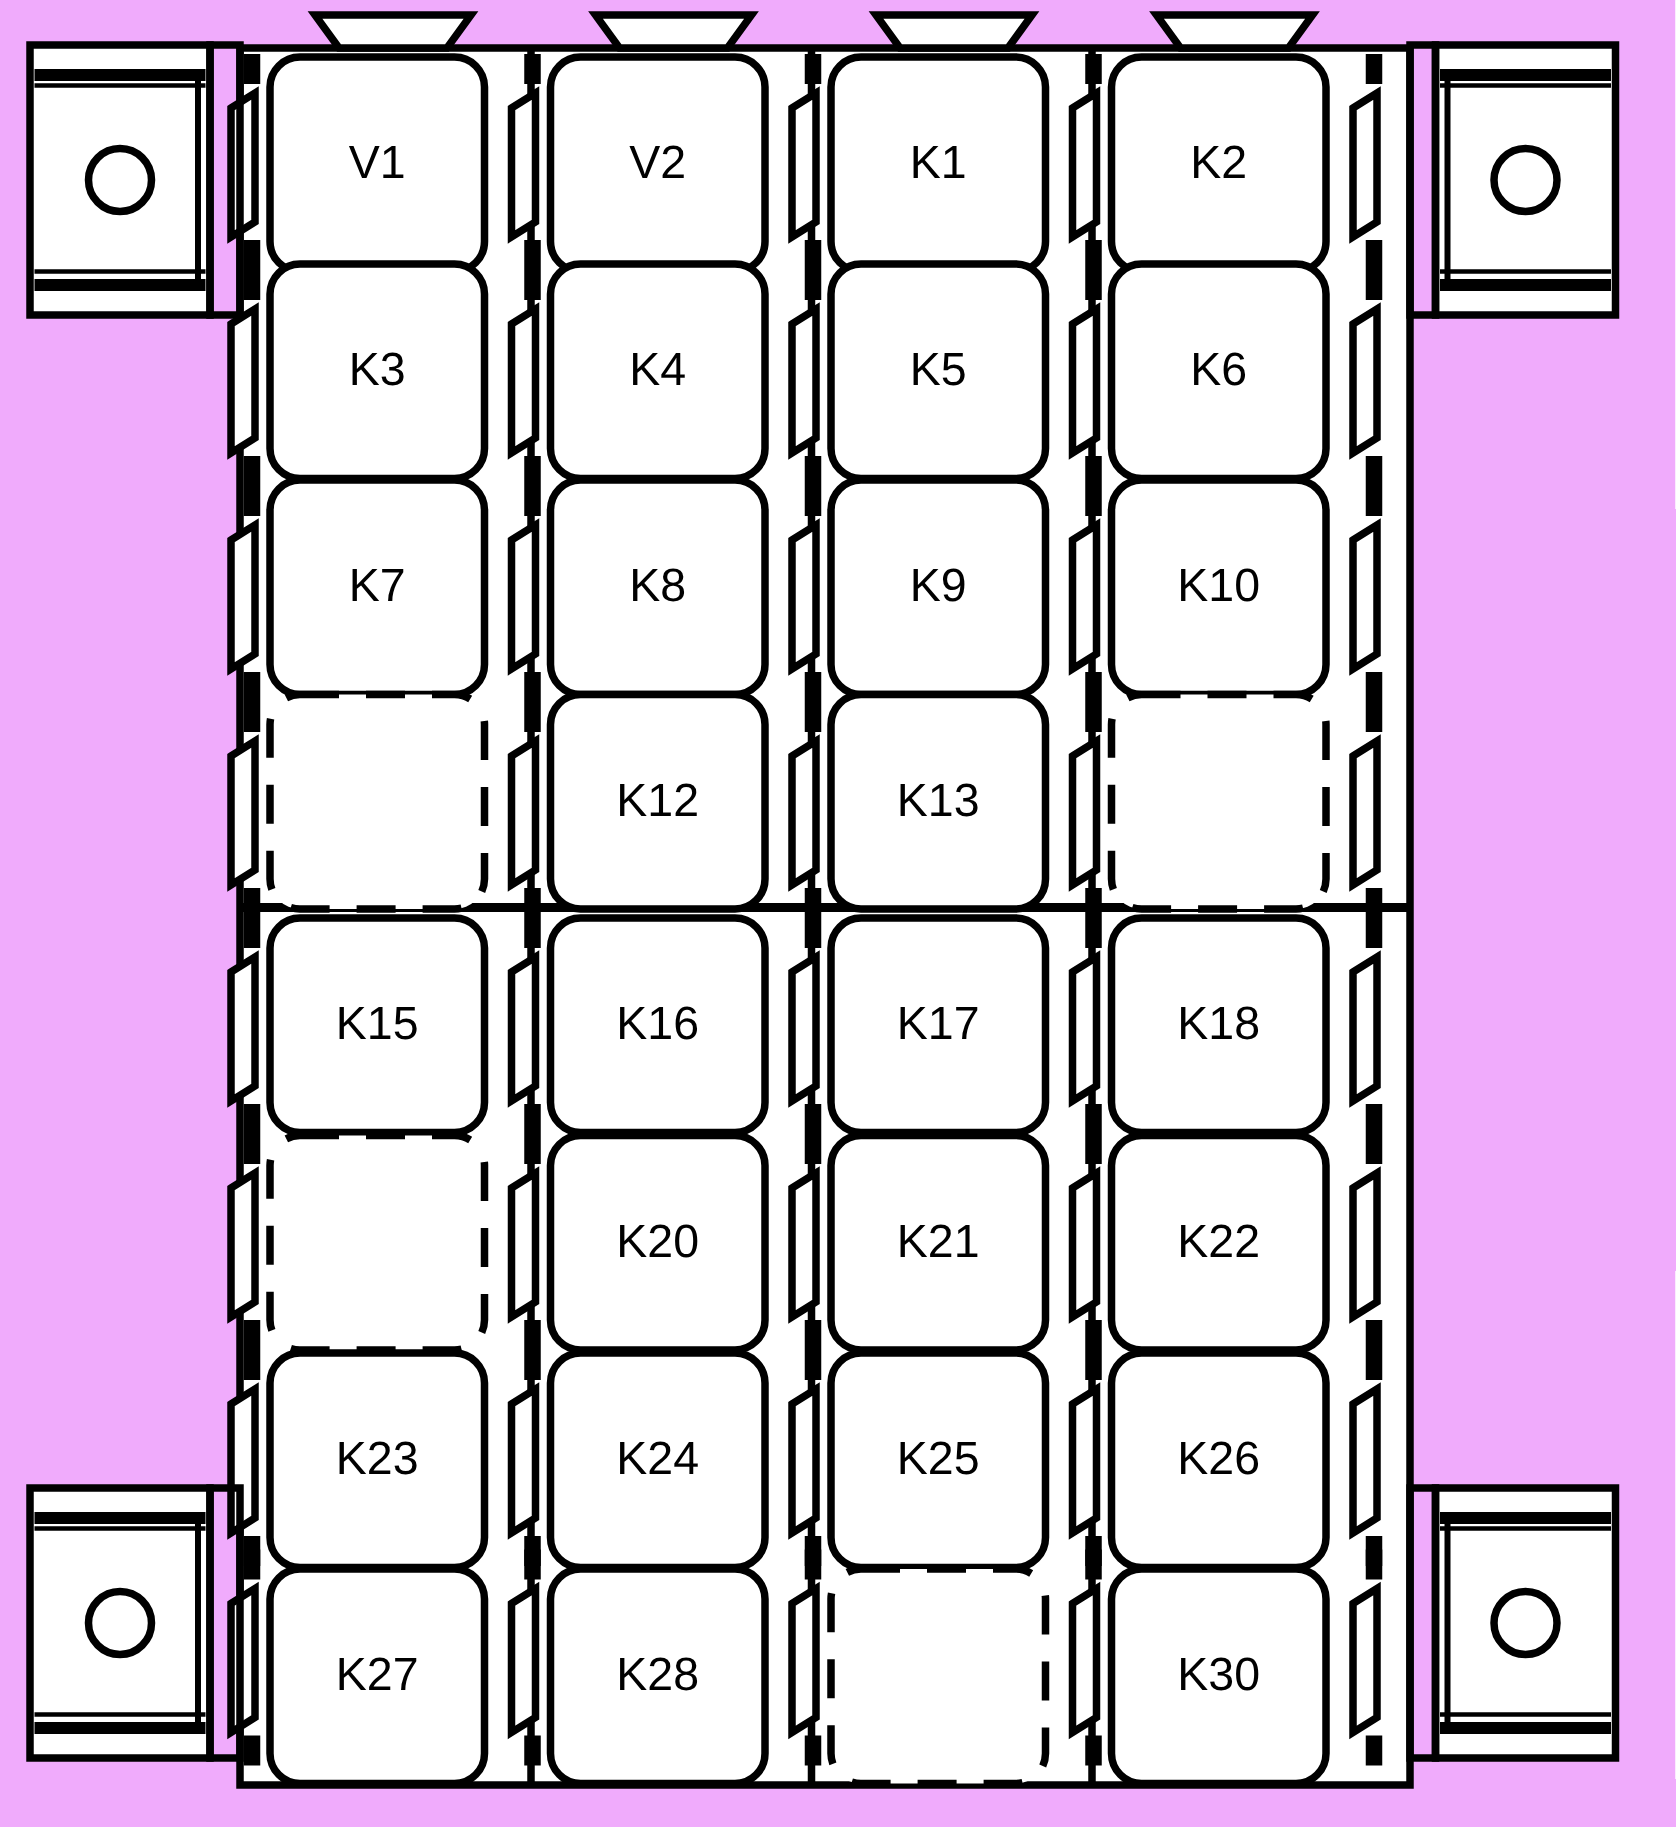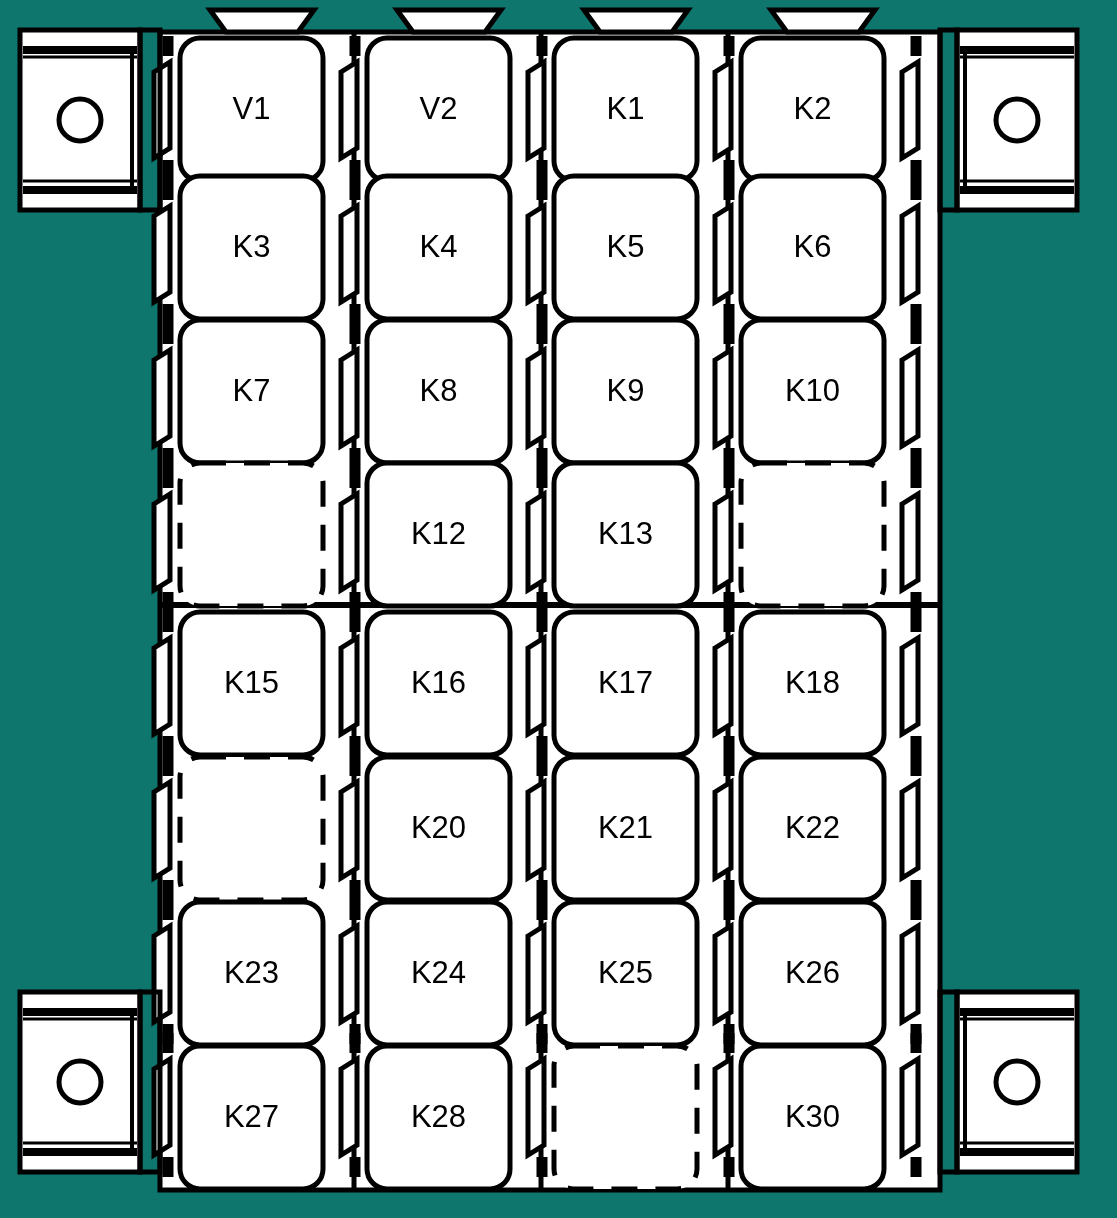--- a/index.html
+++ b/index.html
@@ -1,19 +1,19 @@
 <!DOCTYPE html>
 <html><head>
 <meta charset="utf-8">
 <title>Relay Box Layout</title>
 <style>
   html,body{margin:0;padding:0;background:#ffffff;}
   body{width:1117px;height:1218px;overflow:hidden;
        font-family:"Liberation Sans","DejaVu Sans",sans-serif;}
-  #stage{position:relative;width:1117px;height:1218px;background:#0f766e;text-align:right;}
+  #stage{position:relative;width:1117px;height:1218px;background:#f0abfc;text-align:right;}
   #stage svg{display:block;}
   text{font-family:"Liberation Sans","DejaVu Sans",sans-serif;
        font-size:31px;fill:#000;text-anchor:middle;dominant-baseline:middle;}
 </style>
 </head>
 <body>
 
 <div id="stage">
   <svg id="canvas" width="1117" height="1218" viewBox="0 0 1117 1218" xmlns="http://www.w3.org/2000/svg">
       <rect x="160" y="32" width="780" height="1158" fill="#ffffff" stroke="#000000" stroke-width="5"></rect>

